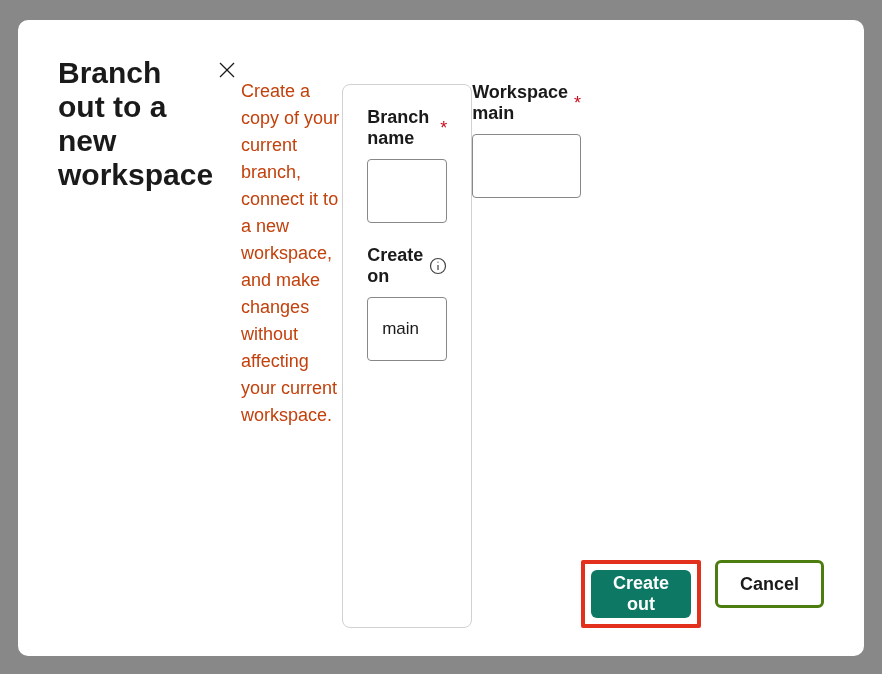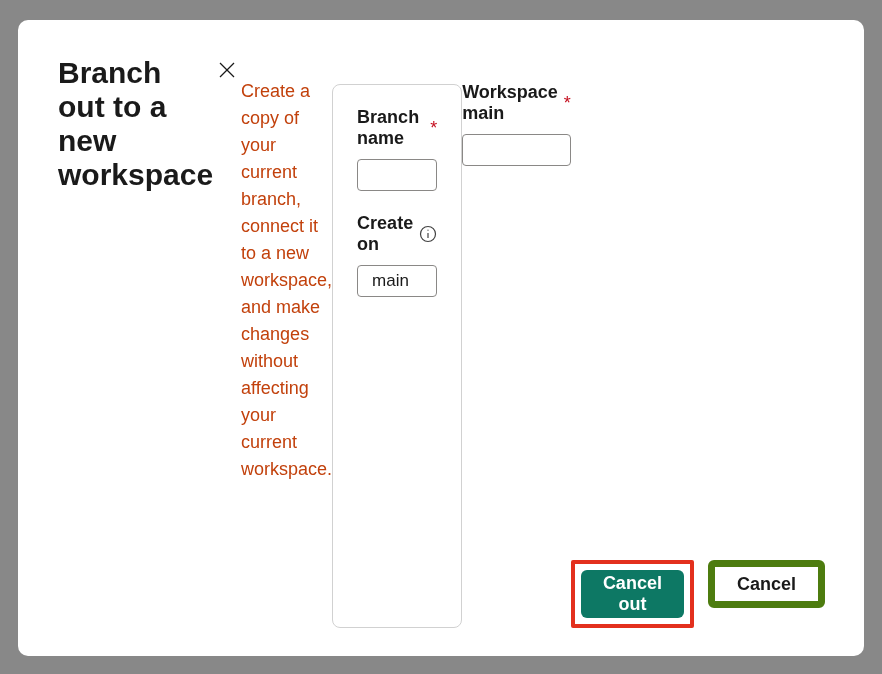--- a/index.html
+++ b/index.html
@@ -82,21 +82,21 @@
       font-weight: 400;
     }
     .info-icon {
       display: inline-flex;
       width: 18px;
       height: 18px;
       color: #424242;
     }
     .text-input {
       width: 100%;
-      height: 32px;
+      height: 64px;
       border: 1px solid #8a8886;
       border-radius: 4px;
       font-size: 17px;
       padding: 0 14px;
       font-family: inherit;
       color: #1a1a1a;
     }
     .modal-footer {
       display: flex;
       justify-content: flex-end;
@@ -114,21 +114,21 @@
       padding: 0 22px;
     }
     .btn-primary {
       background: #0d7864;
       color: #fff;
       border: none;
     }
     .btn-secondary {
       background: #fff;
       color: #1a1a1a;
-      border: 7px solid #4d7c0f;
+      border: 3px solid #4d7c0f;
     }
     .primary-highlight {
       border: 4px solid #e3301d;
       padding: 6px;
       border-radius: 2px;
       display: inline-block;
     }
   </style>
 </head>
 <body>
@@ -175,17 +175,17 @@
   <div class="field field-outer">
     <label class="field-label">
       <span>Workspace main</span>
       <span class="required">*</span>
     </label>
     <input type="text" class="text-input" value="" style="">
   </div>
 
   <div class="modal-footer">
     <span class="primary-highlight">
-      <button class="btn btn-primary">Cancel out</button>
+      <button class="btn btn-primary">Create out</button>
     </span>
     <button class="btn btn-secondary">Cancel</button>
   </div>
 </div>
 
 </body></html>

